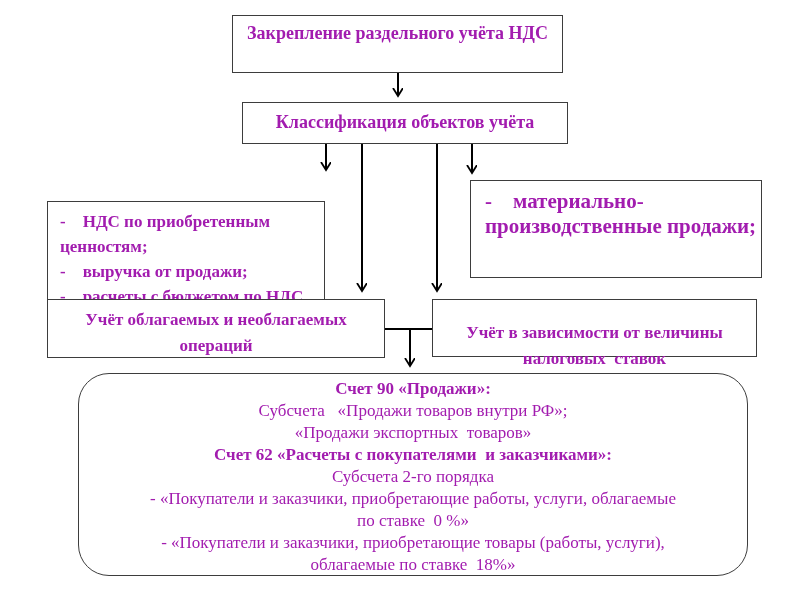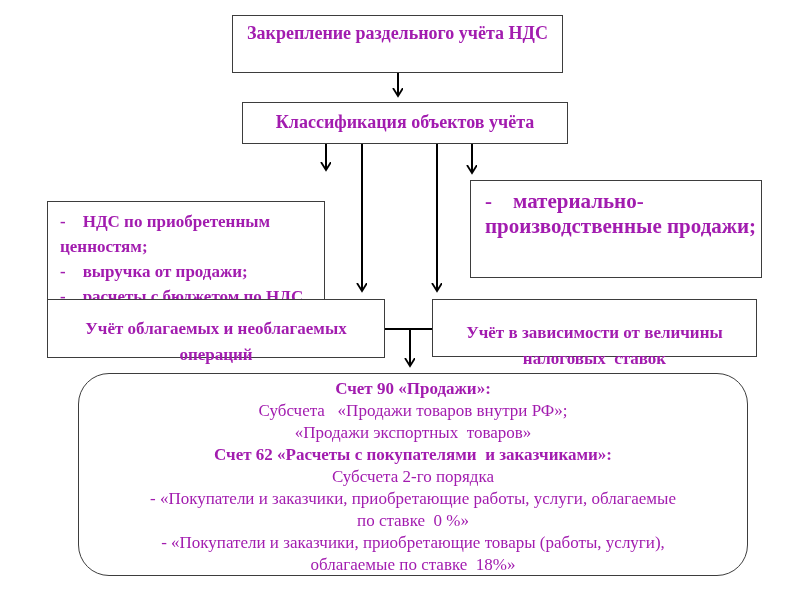--- a/index.html
+++ b/index.html
@@ -29,21 +29,21 @@
   #box-class { left: 242px; top: 102px; width: 326px; height: 42px;
     font-weight: bold; font-size: 18px; line-height: 38px; }
   
   #box-left-list { left: 47px; top: 177px; width: 278px; height: 105px;
     font-weight: bold; font-size: 17px; line-height: 25px; padding: 7px 4px 0 12px; margin-top: 24px; }
   
   #box-right-list { left: 470px; top: 180px; width: 292px; height: 98px;
     font-weight: bold; font-size: 21px; line-height: 25px; padding: 8px 4px 0 14px; }
   
   #box-taxable { left: 47px; top: 299px; width: 338px; height: 59px;
-    font-weight: bold; font-size: 17px; line-height: 26px; padding-top: 16px; }
+    font-weight: bold; font-size: 17px; line-height: 26px; padding-top: 7px; }
   #box-rates { left: 432px; top: 299px; width: 325px; height: 58px;
     font-weight: bold; font-size: 17px; line-height: 26px; padding-top: 20px; }
   
   #box-accounts { left: 78px; top: 373px; width: 670px; height: 203px;
     font-size: 17px; line-height: 22px; padding-top: 4px; border-radius: 31px; }
 
   svg.arrows {
     position: absolute; left: 0; top: 0; width: 804px; height: 595px;
     pointer-events: none;
   }

